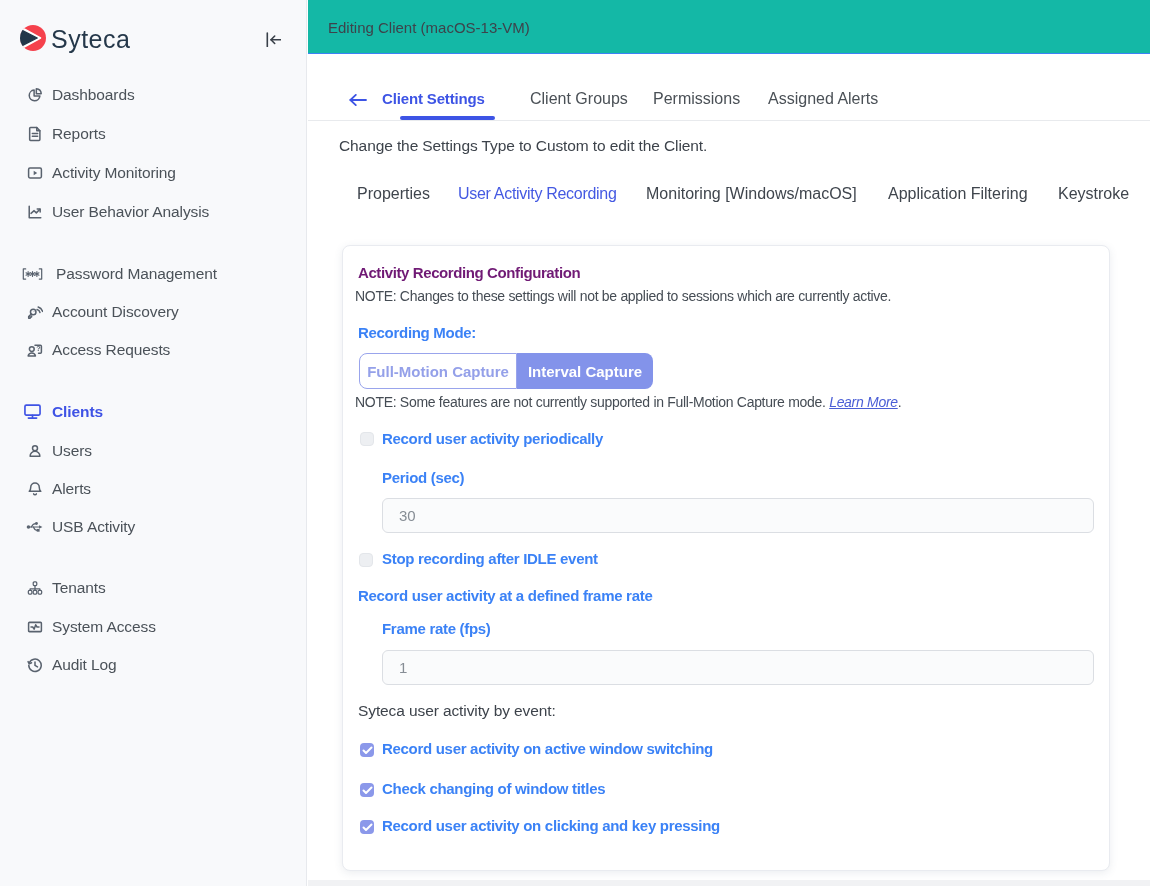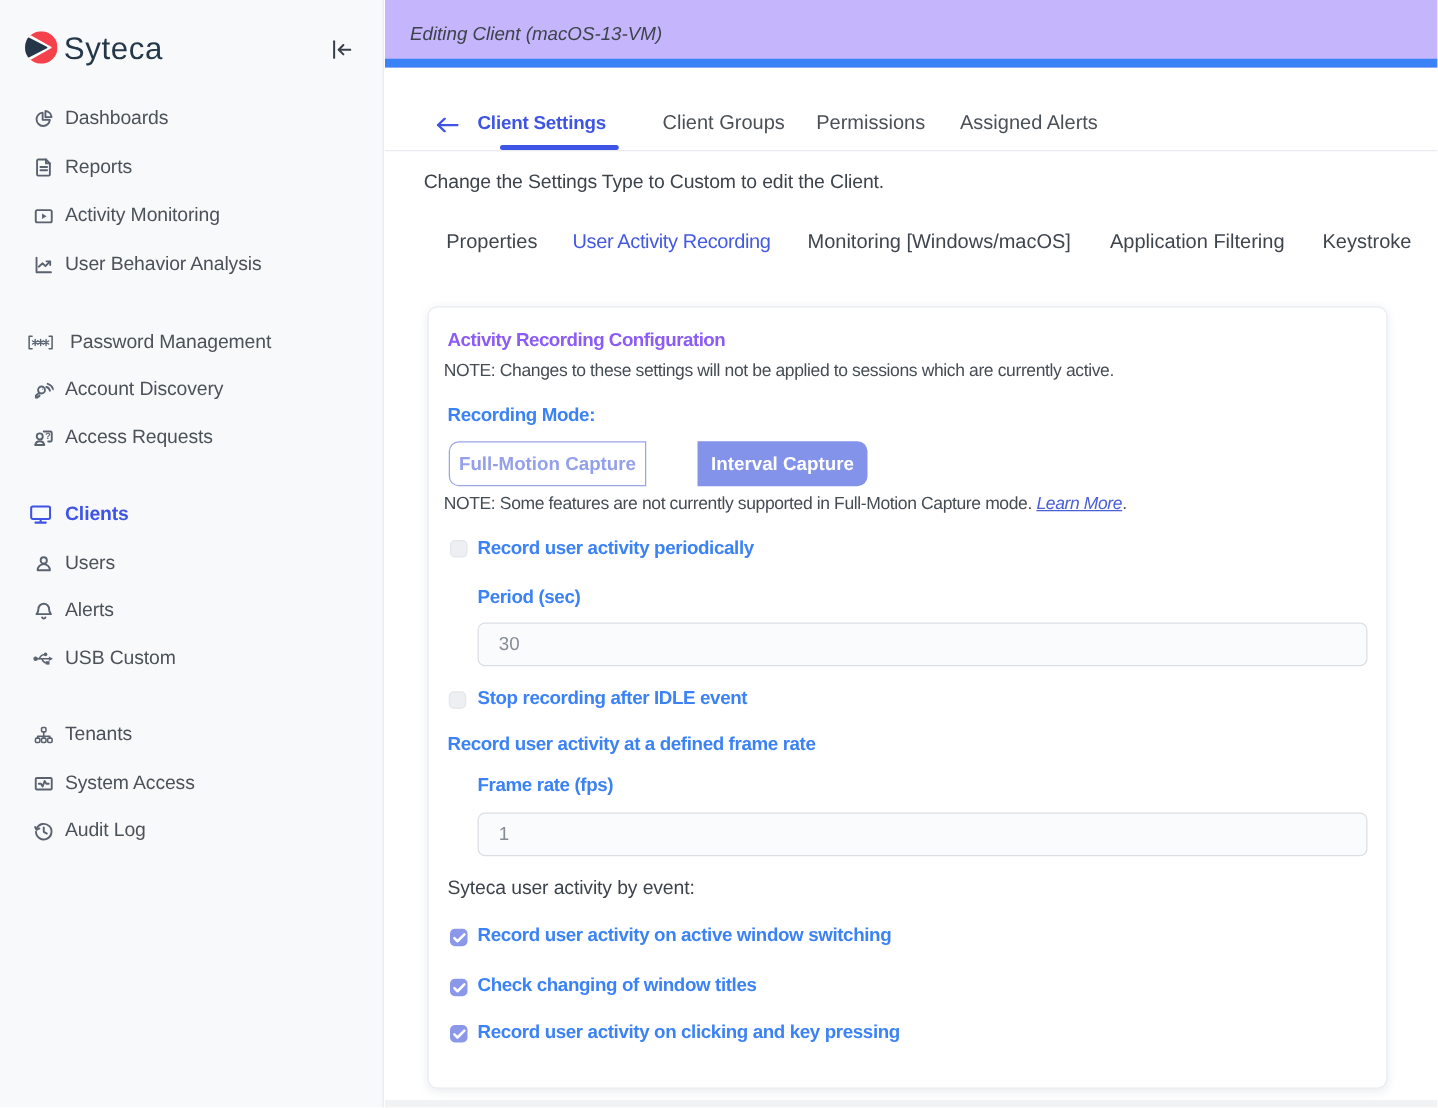--- a/index.html
+++ b/index.html
@@ -13,42 +13,42 @@
 #collapse { position:absolute; left:265.5px; top:31.5px; }
 .mi { position:absolute; left:26px; height:38px; display:flex; align-items:center; color:#4b5259; font-size:15.5px; letter-spacing:-0.1px; }
 .mi .ic { width:17px; display:flex; justify-content:center; align-items:center; }
 .mi span { margin-left:9px; white-space:nowrap; }
 .mi.active { color:#3f53e5; font-weight:bold; }
 svg.sic { stroke:#59626e; fill:none; stroke-width:1.7; stroke-linecap:round; stroke-linejoin:round; }
 .mi.active svg.sic { stroke:#3f53e5; }
 
 
 #main { position:absolute; left:308px; top:0; width:842px; height:886px; background:#fff; }
-#topbar { position:absolute; left:0; top:0; width:842px; height:54px; background:#c4b5fd; border-bottom:7px solid #3b82f6;font-style:italic; }
+#topbar { position:absolute; left:0; top:0; width:842px; height:54px; background:#14b8a6; border-bottom:1px solid #3b82f6; }
 #topbar span { position:absolute; left:20px; top:19px; font-size:15px; color:#3d434b; }
 
 #backarrow { position:absolute; left:41px; top:94px; }
 .tab1 { position:absolute; top:90px; font-size:16px; color:#4a5056; }
 .tab1.active { color:#3d54e5; font-weight:bold; font-size:15px; letter-spacing:-0.15px; }
 #tabline { position:absolute; left:0px; top:120px; width:842px; height:1px; background:#e8eaed; }
 #tabunderline { position:absolute; left:92px; top:115.5px; width:95px; height:4px; background:#3d54e5; border-radius:2px; }
 
 #changemsg { position:absolute; left:31px; top:136.5px; font-size:15.5px; letter-spacing:-0.1px; color:#3d434b; }
 
 .tab2 { position:absolute; top:184.5px; font-size:16px; color:#3f454d; }
 .tab2.active { color:#4459e2; letter-spacing:-0.3px; }
 
 
 #card { position:absolute; left:34px; top:245px; width:768px; height:626px; background:#fff; border:1px solid #e9ebf0; border-radius:8px; box-shadow:0 2px 8px rgba(60,80,110,0.10); }
 .abs { position:absolute; white-space:nowrap; }
 .lbl { font-size:15px; letter-spacing:-0.3px; color:#3b82f6; font-weight:bold; }
 .note { font-size:14px; letter-spacing:-0.3px; color:#454c54; }
 
 
-#toggle { position:absolute; left:51px; top:107px; height:36px; display:flex;gap:41px; }
+#toggle { position:absolute; left:51px; top:107px; height:36px; display:flex; }
 #tleft { width:158px; height:36px; background:#fff; border:1px solid #99a4ec; border-radius:8px 0 0 8px; display:flex; align-items:center; justify-content:center; color:#94a0e9; font-weight:bold; font-size:15px; }
 #tright { width:136px; height:36px; background:#8393ea; border-radius:0 8px 8px 0; display:flex; align-items:center; justify-content:center; color:#fff; font-weight:bold; font-size:15px; }
 
 
 .cb { position:absolute; width:14px; height:14px; border-radius:4px; }
 .cb.off { background:#edeff2; border:1px solid #e3e6ea; }
 .cb.on { background:#8b98ea; }
 .cb.on svg { position:absolute; left:2px; top:3px; }
 
 
@@ -189,21 +189,21 @@
           <svg class="sic" width="18" height="16" viewBox="0 0 20 18" style="stroke-width:1.4">
             <circle cx="2.9" cy="9" r="2.1" fill="#5c6571" stroke="none"></circle>
             <path d="M4.5 9 H16"></path>
             <path d="M15.4 6.9 L19.3 9 L15.4 11.1 Z" fill="#5c6571" stroke="none"></path>
             <path d="M6.3 9 C7.6 6.2 9 5.3 11.2 5.1"></path>
             <circle cx="12.3" cy="4.9" r="1.7" fill="#5c6571" stroke="none"></circle>
             <path d="M8.8 9 C9.8 11.8 11 12.7 12.8 12.9"></path>
             <rect x="12.6" y="11.3" width="3.4" height="3.2" fill="#5c6571" stroke="none"></rect>
           </svg>
         </div>
-      <span>USB Custom</span>
+      <span>USB Activity</span>
     </div>
 
     <div class="mi" style="top:569px">
       <div class="ic">
           <svg class="sic" width="16" height="16" viewBox="0 0 18 18" style="stroke-width:1.4">
             <rect x="7" y="2.2" width="4" height="4" rx="1.1"></rect>
             <rect x="1.5" y="11.8" width="4" height="4" rx="1.1"></rect>
             <rect x="7" y="11.8" width="4" height="4" rx="1.1"></rect>
             <rect x="12.5" y="11.8" width="4" height="4" rx="1.1"></rect>
             <path d="M9 6.2 v2.3 M3.5 11.8 v-1.7 M3.5 10.1 h11 M14.5 10.1 v1.7 M9 8.5 v3.3"></path>
@@ -250,21 +250,21 @@
 
     <div id="changemsg">Change the Settings Type to Custom to edit the Client.</div>
 
     <span class="tab2" style="left:49px">Properties</span>
     <span class="tab2 active" style="left:150px">User Activity Recording</span>
     <span class="tab2" style="left:338px">Monitoring [Windows/macOS]</span>
     <span class="tab2" style="left:580px">Application Filtering</span>
     <span class="tab2" style="left:750px">Keystroke</span>
 
     <div id="card">
-      <div class="abs lbl" style="left:15px;top:18px;color:#8b5cf6;letter-spacing:-0.4px">Activity Recording Configuration</div>
+      <div class="abs lbl" style="left:15px;top:18px;color:#701a75;letter-spacing:-0.4px">Activity Recording Configuration</div>
       <div class="abs note" style="left:12px;top:42px">NOTE: Changes to these settings will not be applied to sessions which are currently active.</div>
 
       <div class="abs lbl" style="left:15px;top:78px">Recording Mode:</div>
       <div id="toggle" style="left:16px;top:107px">
         <div id="tleft">Full-Motion Capture</div>
         <div id="tright">Interval Capture</div>
       </div>
       <div class="abs note" style="left:12px;top:148px">NOTE: Some features are not currently supported in Full-Motion Capture mode. <span style="color:#4a5ed6;font-style:italic;text-decoration:underline">Learn More</span>.</div>
 
       <div class="cb off" style="left:16.5px;top:186px"></div>

